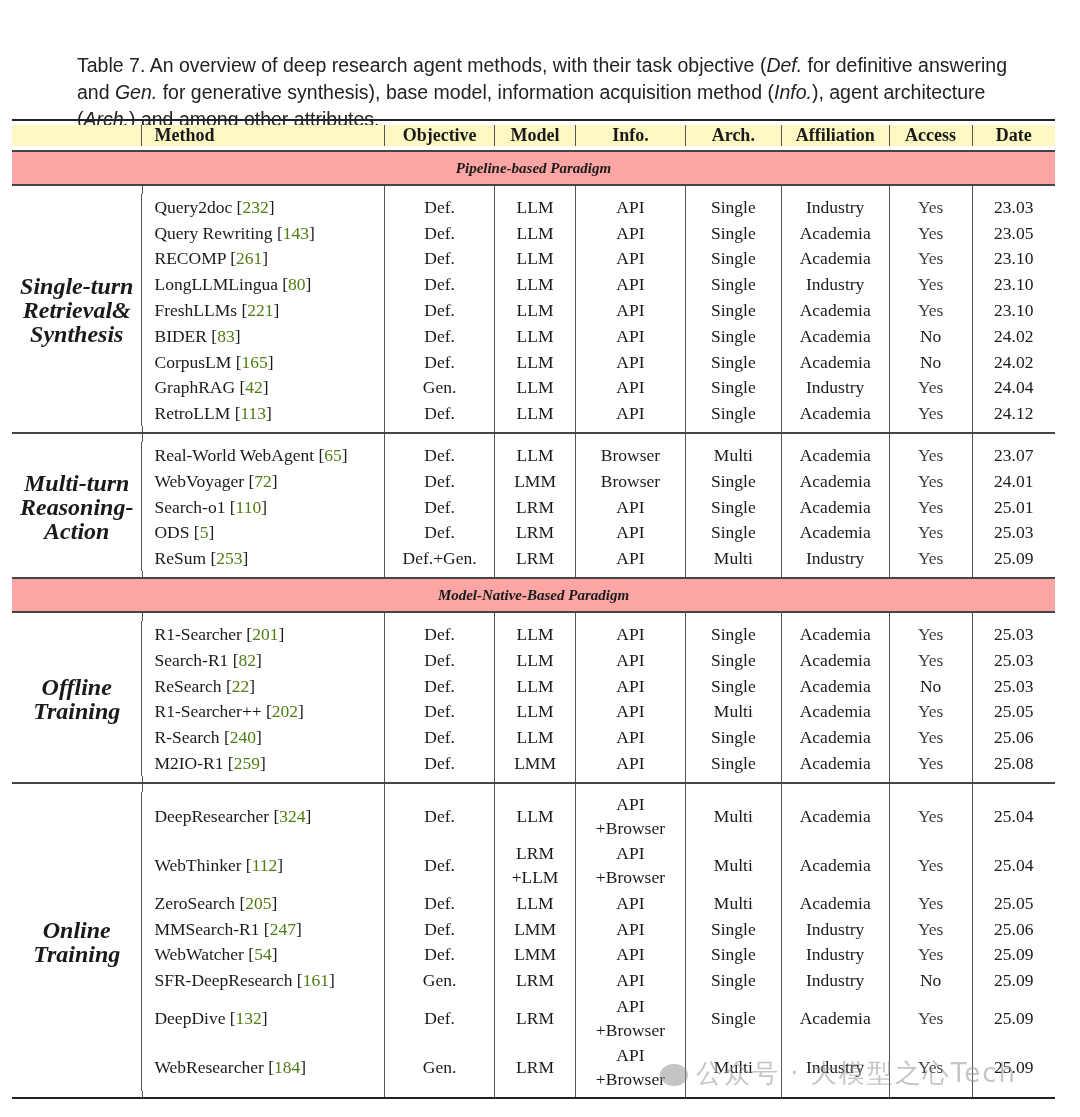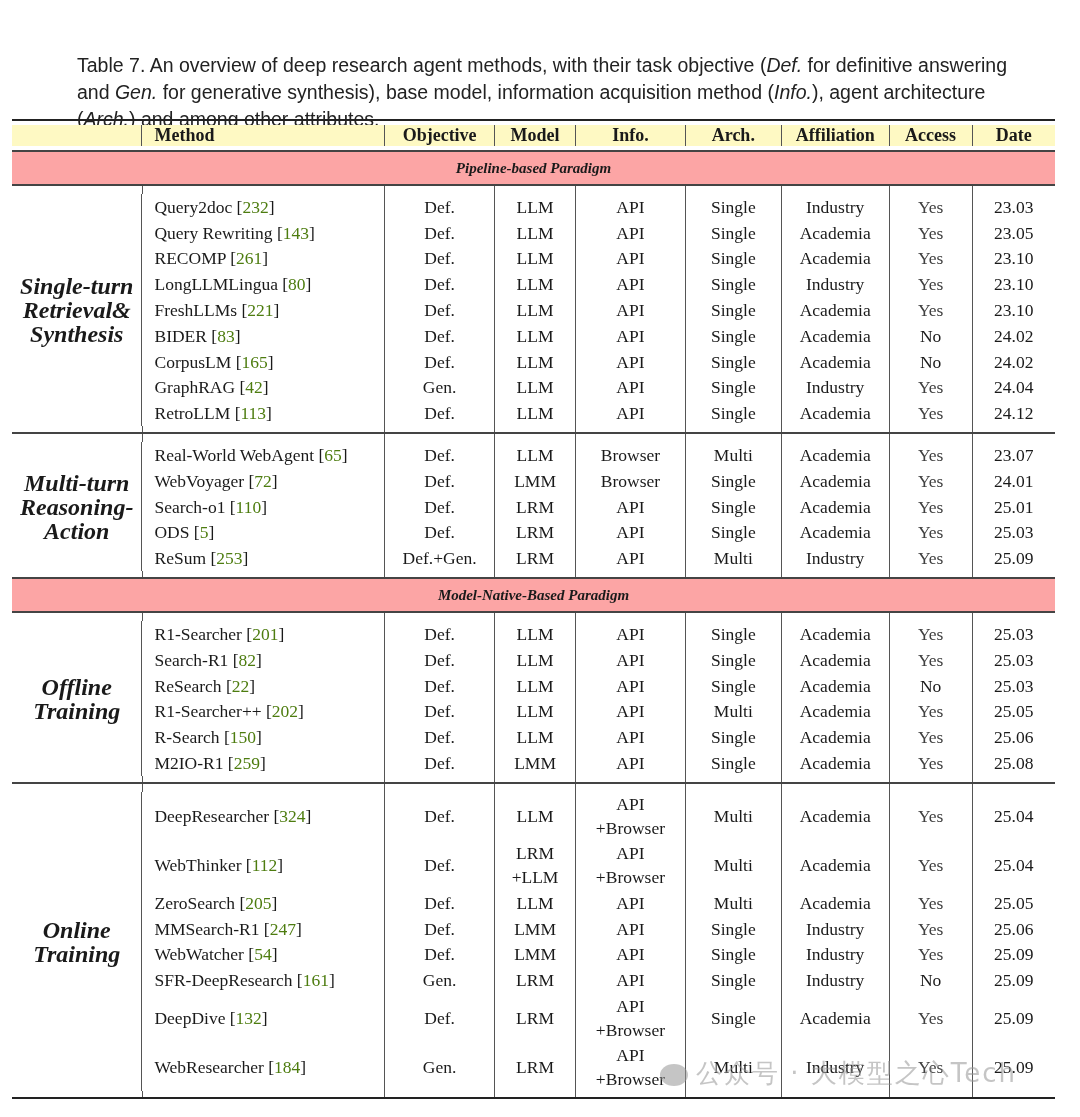--- a/index.html
+++ b/index.html
@@ -281,21 +281,21 @@
         <td class="vl method"><span>R1-Searcher++</span> [<a class="ref">202</a>]</td>
         <td class="vl">Def.</td>
         <td class="vl"><span>LLM</span></td>
         <td class="vl"><span>API</span></td>
         <td class="vl">Multi</td>
         <td class="vl">Academia</td>
         <td class="vl yes">Yes</td>
         <td class="vl">25.05</td>
       </tr>
       <tr class="r">
-        <td class="vl method"><span>R-Search</span> [<a class="ref">150</a>]</td>
+        <td class="vl method"><span>R-Search</span> [<a class="ref">240</a>]</td>
         <td class="vl">Def.</td>
         <td class="vl"><span>LLM</span></td>
         <td class="vl"><span>API</span></td>
         <td class="vl">Single</td>
         <td class="vl">Academia</td>
         <td class="vl yes">Yes</td>
         <td class="vl">25.06</td>
       </tr>
       <tr class="r">
         <td class="vl method"><span>M2IO-R1</span> [<a class="ref">259</a>]</td>

